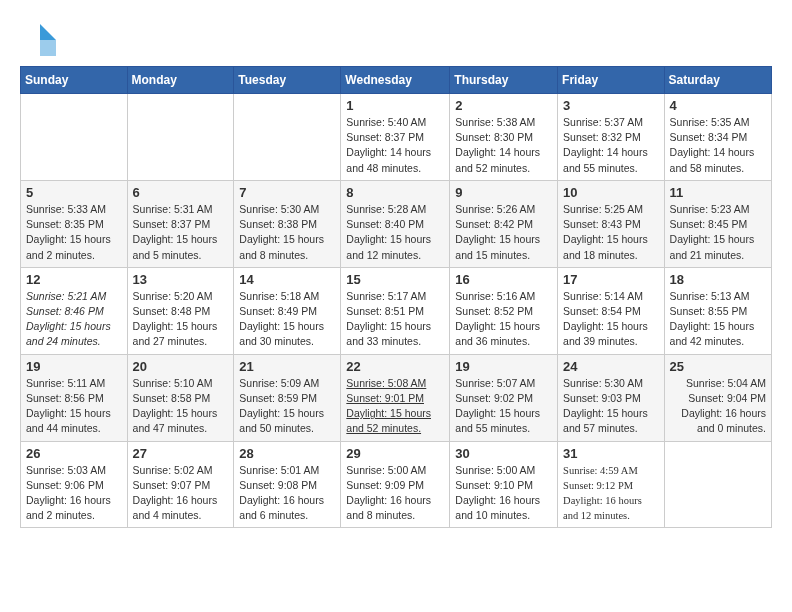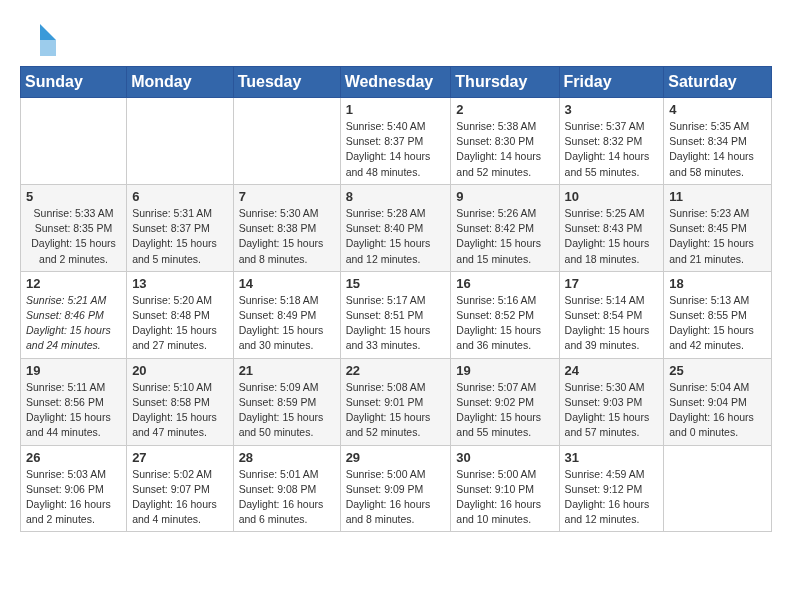--- a/index.html
+++ b/index.html
@@ -46,21 +46,21 @@
     table {
       width: 100%;
       border-collapse: collapse;
       font-size: 11px;
     }
     thead tr th {
       background: #3366aa;
       color: #fff;
       padding: 6px 4px;
       text-align: left;
-      font-size: 16px;
+      font-size: 12px;
       font-weight: bold;
       border: 1px solid #2a559a;
     }
     tbody tr td {
       border: 1px solid #ccc;
       vertical-align: top;
       padding: 4px 5px;
       width: 113px;
       min-height: 80px;
       color: #333;
@@ -145,21 +145,21 @@
           <span class="day-num">4</span>
           <div class="day-info" style="white-space: pre-line;">Sunrise: 5:35 AM
 Sunset: 8:34 PM
 Daylight: 14 hours
 and 58 minutes.</div>
         </td>
       </tr>
       <tr>
         <td>
           <span class="day-num">5</span>
-          <div class="day-info" style="white-space: pre-line; text-align: center;">Sunrise: 5:33 AM
+          <div class="day-info" style="white-space: pre-line;">Sunrise: 5:33 AM
 Sunset: 8:35 PM
 Daylight: 15 hours
 and 2 minutes.</div>
         </td>
         <td>
           <span class="day-num">6</span>
           <div class="day-info" style="white-space: pre-line;">Sunrise: 5:31 AM
 Sunset: 8:37 PM
 Daylight: 15 hours
 and 5 minutes.</div>
@@ -268,42 +268,42 @@
         </td>
         <td>
           <span class="day-num">21</span>
           <div class="day-info" style="white-space: pre-line;">Sunrise: 5:09 AM
 Sunset: 8:59 PM
 Daylight: 15 hours
 and 50 minutes.</div>
         </td>
         <td>
           <span class="day-num">22</span>
-          <div class="day-info" style="white-space: pre-line;">Sunrise: 5:08 AM
+          <div class="day-info" style="white-space: pre-line; text-decoration: underline;">Sunrise: 5:08 AM
 Sunset: 9:01 PM
 Daylight: 15 hours
 and 52 minutes.</div>
         </td>
         <td>
           <span class="day-num">19</span>
           <div class="day-info" style="white-space: pre-line;">Sunrise: 5:07 AM
 Sunset: 9:02 PM
 Daylight: 15 hours
 and 55 minutes.</div>
         </td>
         <td>
           <span class="day-num">24</span>
           <div class="day-info" style="white-space: pre-line;">Sunrise: 5:30 AM
 Sunset: 9:03 PM
 Daylight: 15 hours
 and 57 minutes.</div>
         </td>
         <td>
           <span class="day-num">25</span>
-          <div class="day-info" style="white-space: pre-line;">Sunrise: 5:04 AM
+          <div class="day-info" style="white-space: pre-line; text-align: right;">Sunrise: 5:04 AM
 Sunset: 9:04 PM
 Daylight: 16 hours
 and 0 minutes.</div>
         </td>
       </tr>
       <tr>
         <td>
           <span class="day-num">26</span>
           <div class="day-info" style="white-space: pre-line;">Sunrise: 5:03 AM
 Sunset: 9:06 PM
@@ -333,21 +333,21 @@
         </td>
         <td>
           <span class="day-num">30</span>
           <div class="day-info" style="white-space: pre-line;">Sunrise: 5:00 AM
 Sunset: 9:10 PM
 Daylight: 16 hours
 and 10 minutes.</div>
         </td>
         <td>
           <span class="day-num">31</span>
-          <div class="day-info" style="white-space: pre-line;">Sunrise: 4:59 AM
+          <div class="day-info" style="white-space: pre-line; font-family: Liberation Serif, serif;">Sunrise: 4:59 AM
 Sunset: 9:12 PM
 Daylight: 16 hours
 and 12 minutes.</div>
         </td>
         <td class="empty"></td>
       </tr>
     </tbody>
 </table>
 
 </body></html>

